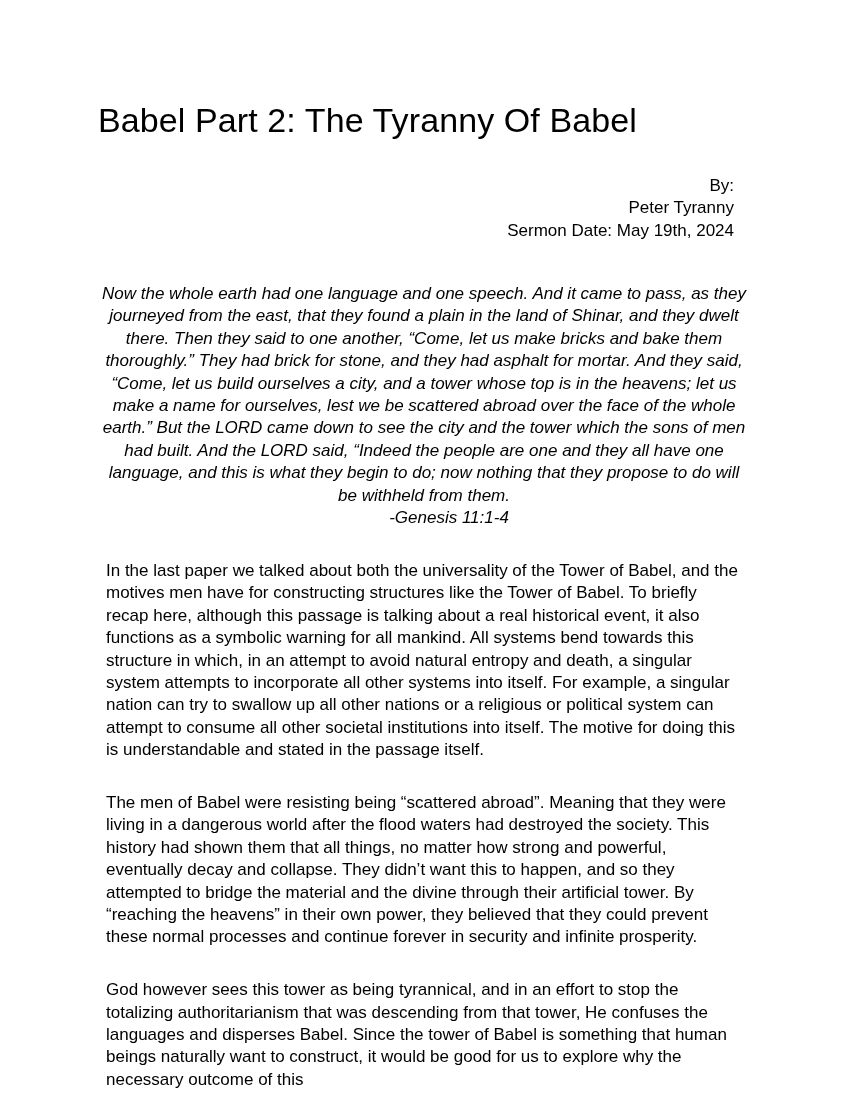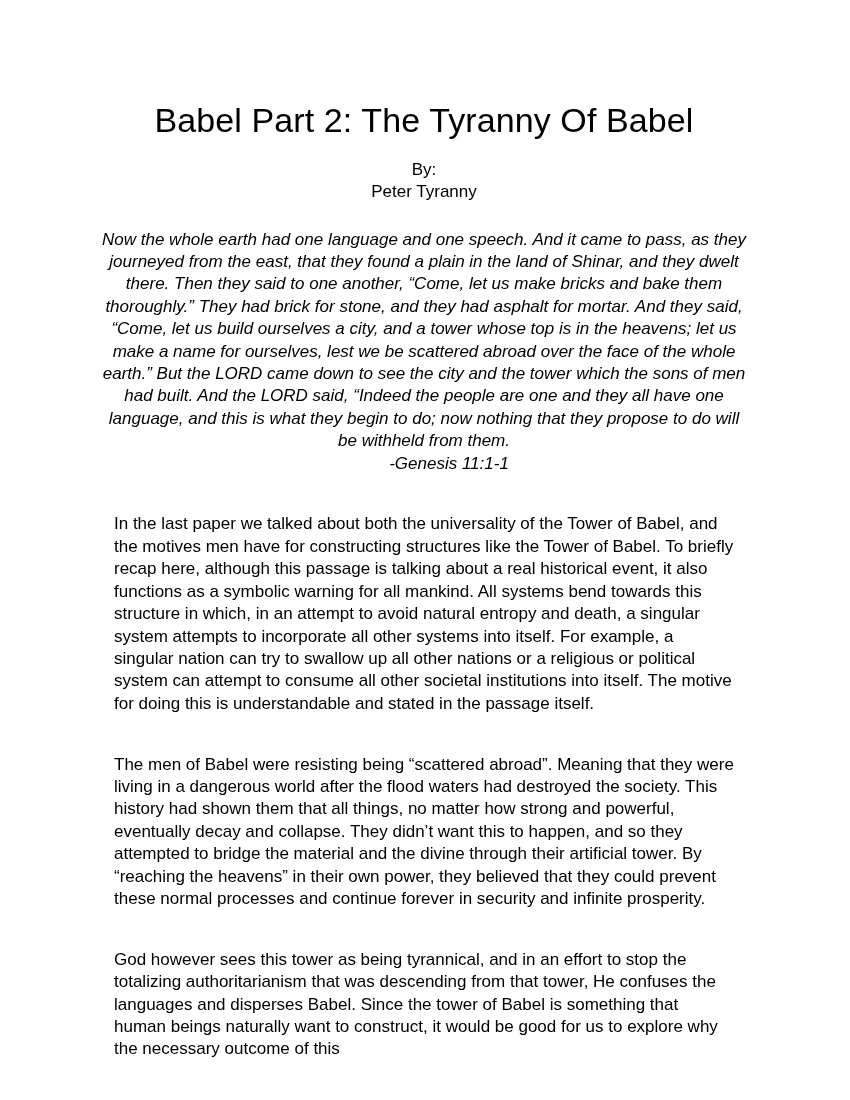--- a/index.html
+++ b/index.html
@@ -23,71 +23,71 @@
   .content {
     position: absolute;
     left: 98px;
     top: 0;
     width: 652px;
   }
   .doc-title {
     font-size: 34px;
     font-weight: 400;
     line-height: 1.2;
-    text-align: center;
     margin: 0;
     padding-top: 100px;
     letter-spacing: 0.1px;
   }
   .byline {
-    text-align: center;
+    text-align: right;
     font-size: 17px;
     line-height: 22.4px;
-    margin: 0;
+    margin: 16px;
     padding-top: 18px;
   }
   .byline-line {
     display: block;
   }
   .scripture {
     font-size: 17px;
     line-height: 22.4px;
     font-style: italic;
     margin: 0;
     padding-top: 25px;
     text-align: center;
   }
   .scripture-citation {
     display: block;
     padding-left: 50px;
   }
   .body-para {
     font-size: 17px;
     line-height: 22.4px;
-    margin: 16px;
+    margin: 8px;
     padding-top: 22.4px;
     text-align: left;
   }
 </style>
 </head>
 <body>
 
 <div class="page">
   <div class="content">
 
     <h1 class="doc-title">Babel Part 2: The Tyranny Of Babel</h1>
 
     <div class="byline">
       <span class="byline-line">By:</span>
       <span class="byline-line">Peter Tyranny</span>
+      <span class="byline-line">Sermon Date: May 19th, 2024</span>
     </div>
 
     <blockquote class="scripture">
       <span>Now the whole earth had one language and one speech. And it came to pass, as they journeyed from the east, that they found a plain in the land of Shinar, and they dwelt there. Then they said to one another, “Come, let us make bricks and bake them thoroughly.” They had brick for stone, and they had asphalt for mortar. And they said, “Come, let us build ourselves a city, and a tower whose top is in the heavens; let us make a name for ourselves, lest we be scattered abroad over the face of the whole earth.” But the LORD came down to see the city and the tower which the sons of men had built. And the LORD said, “Indeed the people are one and they all have one language, and this is what they begin to do; now nothing that they propose to do will be withheld from them.</span>
-      <span class="scripture-citation">-Genesis 11:1-1</span>
+      <span class="scripture-citation">-Genesis 11:1-4</span>
     </blockquote>
 
     <p class="body-para">In the last paper we talked about both the universality of the Tower of Babel, and the motives men have for constructing structures like the Tower of Babel. To briefly recap here, although this passage is talking about a real historical event, it also functions as a symbolic warning for all mankind. All systems bend towards this structure in which, in an attempt to avoid natural entropy and death, a singular system attempts to incorporate all other systems into itself. For example, a singular nation can try to swallow up all other nations or a religious or political system can attempt to consume all other societal institutions into itself. The motive for doing this is understandable and stated in the passage itself.</p>
 
     <p class="body-para">The men of Babel were resisting being “scattered abroad”. Meaning that they were living in a dangerous world after the flood waters had destroyed the society. This history had shown them that all things, no matter how strong and powerful, eventually decay and collapse. They didn’t want this to happen, and so they attempted to bridge the material and the divine through their artificial tower. By “reaching the heavens” in their own power, they believed that they could prevent these normal processes and continue forever in security and infinite prosperity.</p>
 
     <p class="body-para">God however sees this tower as being tyrannical, and in an effort to stop the totalizing authoritarianism that was descending from that tower, He confuses the languages and disperses Babel. Since the tower of Babel is something that human beings naturally want to construct, it would be good for us to explore why the necessary outcome of this</p>
 
   </div>
 </div>

